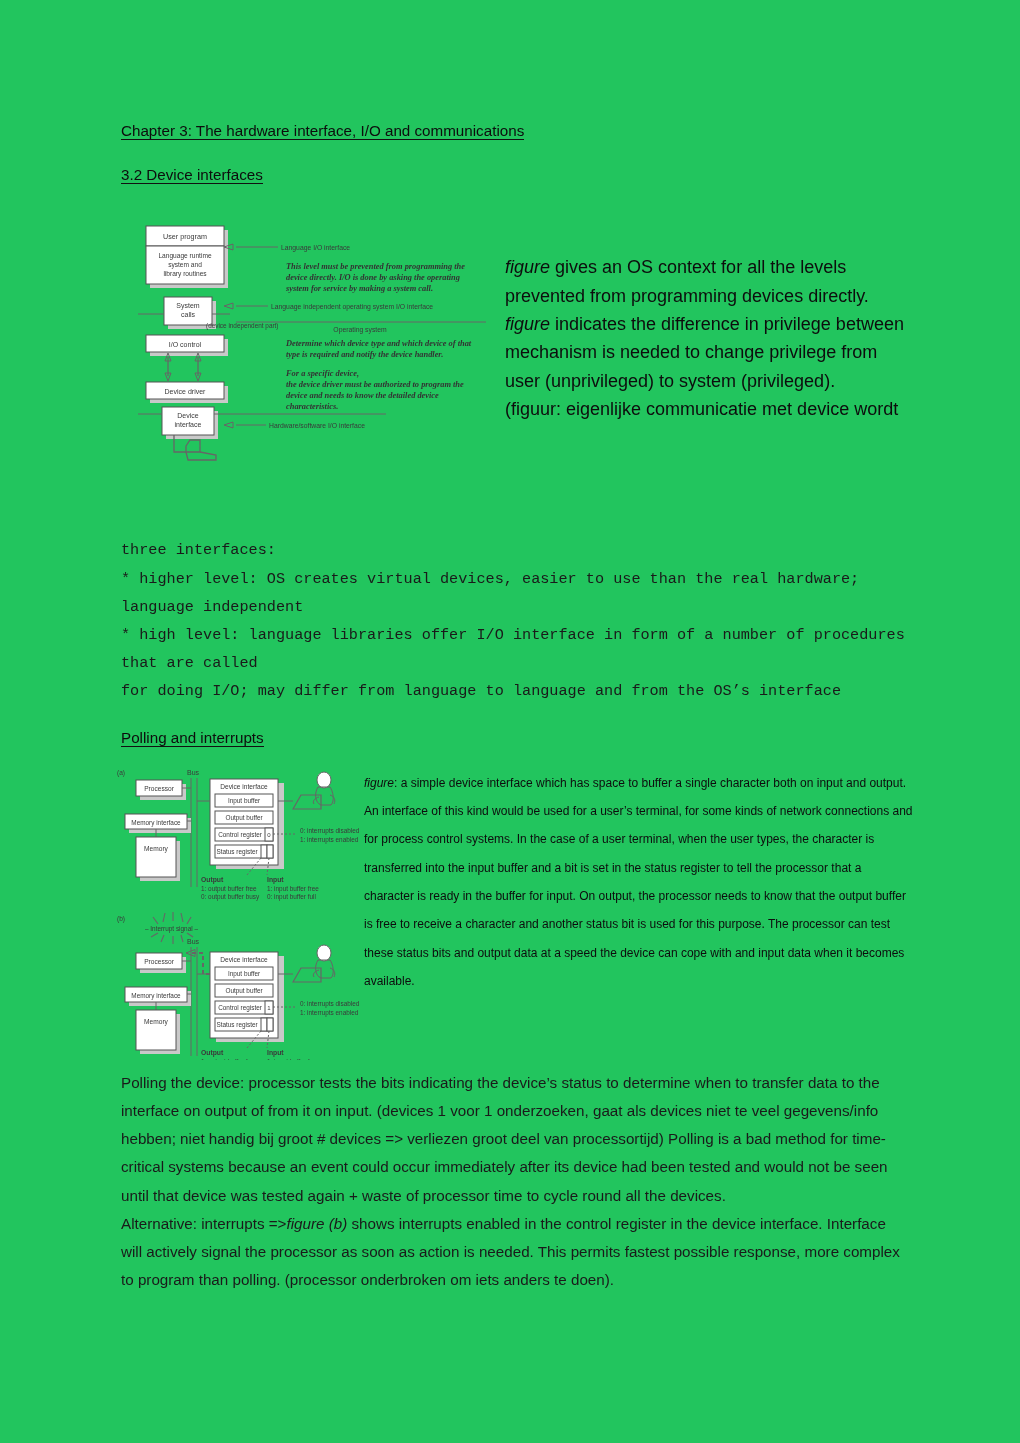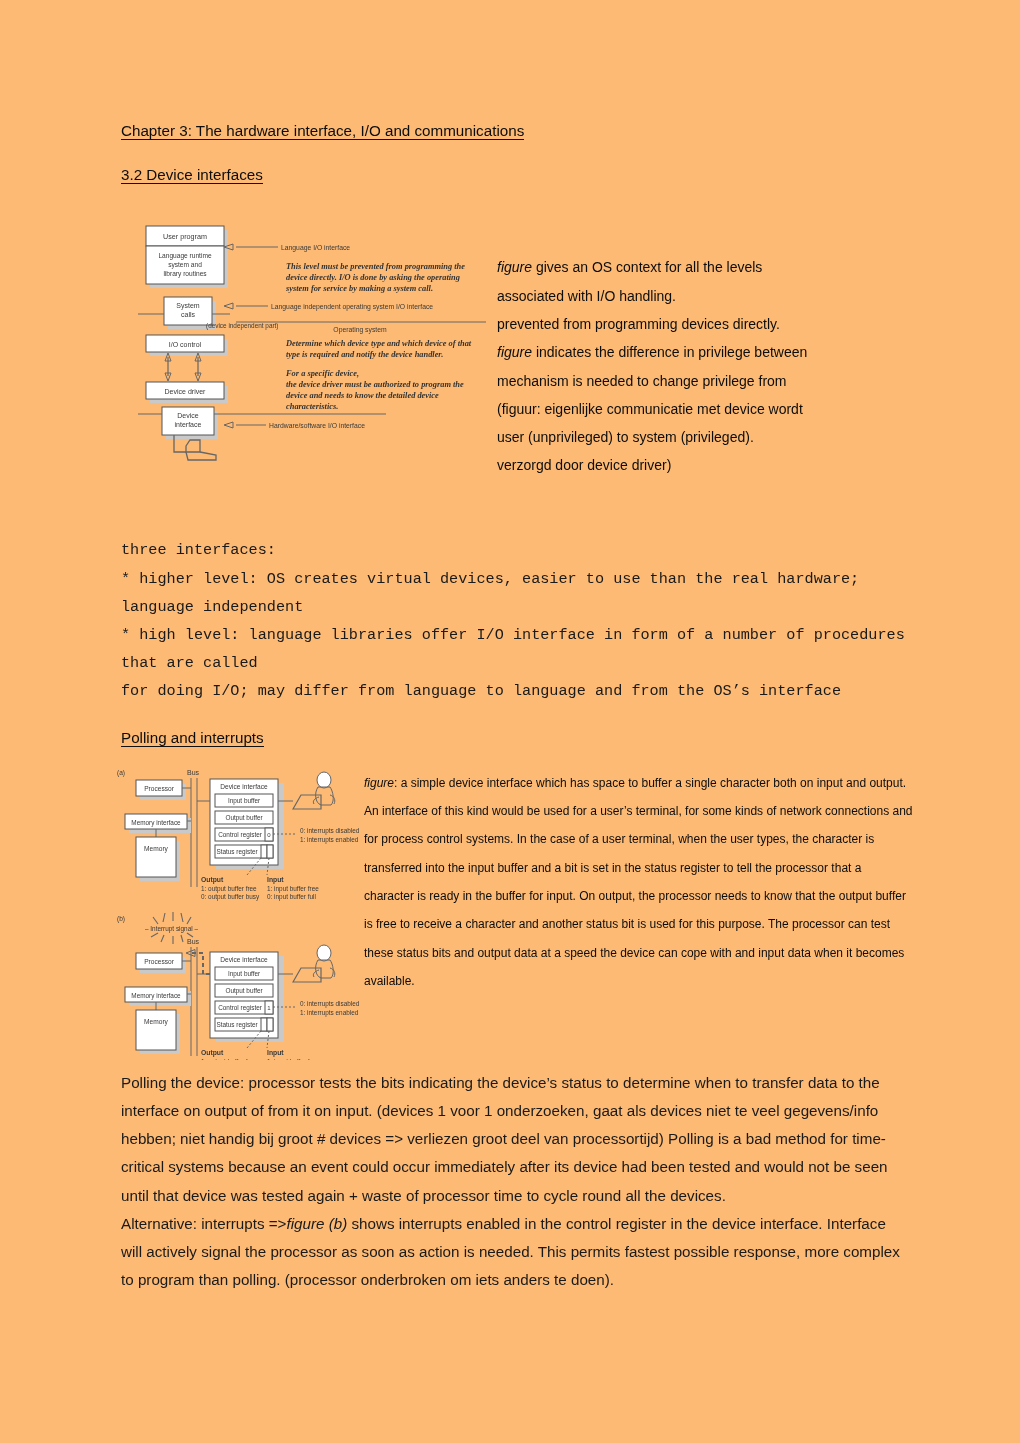--- a/index.html
+++ b/index.html
@@ -13,21 +13,21 @@
     position: relative;
     font-family: "Liberation Sans", sans-serif;
     color: #0d0d0d;
     overflow: hidden;
   }
   .page {
     position: absolute;
     left: 0; top: 0;
     width: 1020px;
     height: 1443px;
-    background: #fdba74;
+    background: #22c55e;
   }
   .content {
     position: absolute;
     left: 121px;
     top: 122px;
     width: 786px;
   }
 
   
   .heading {
@@ -59,24 +59,24 @@
   .fig1 {
     position: absolute;
     left: 17px;
     top: 0px;
     width: 350px;
     height: 240px;
     text-align: center;
   }
   .sidetext1 {
     position: absolute;
-    left: 376px;
+    left: 384px;
     top: 29px;
     width: 414px;
-    font-size: 14px;
+    font-size: 18px;
     line-height: 28.3px;
   }
 
   
   .sec-three {
     position: relative;
     margin-top: 12px;
     font-family: Liberation Mono, monospace;
   }
 
@@ -213,27 +213,25 @@
           <text x="131" y="203.5" font-size="6.8">Hardware/software I/O interface</text>
 
           <path d="M36,211 L36,228 L48,228" stroke="#555" stroke-width="1.3"></path>
           <path d="M48,222 L52,216 L62,216 L62,228 L48,228 Z" stroke="#555" stroke-width="1.3" fill="#fff"></path>
           <path d="M62,228 L78,231 L78,236 L50,236 L48,228" stroke="#555" stroke-width="1.3" fill="#fff"></path>
         </svg>
       </div>
 
       <div class="sidetext1">
         <div><i class="it">figure</i><span> gives an OS context for all the levels</span></div>
-        <div>associated with I/O handling.</div>
         <div>prevented from programming devices directly.</div>
         <div><i class="it">figure</i><span> indicates the difference in privilege between</span></div>
         <div>mechanism is needed to change privilege from</div>
+        <div>user (unprivileged) to system (privileged).</div>
         <div>(figuur: eigenlijke communicatie met device wordt</div>
-        <div>user (unprivileged) to system (privileged).</div>
-        <div>verzorgd door device driver)</div>
       </div>
     </div>
 
     <div class="sec-three">
       <div class="para">three interfaces:</div>
       <div class="para">* higher level: OS creates virtual devices, easier to use than the real hardware; language independent</div>
       <div class="para">* high level: language libraries offer I/O interface in form of a number of procedures that are called</div>
       <div class="para">for doing I/O; may differ from language to language and from the OS’s interface</div>
     </div>
 

